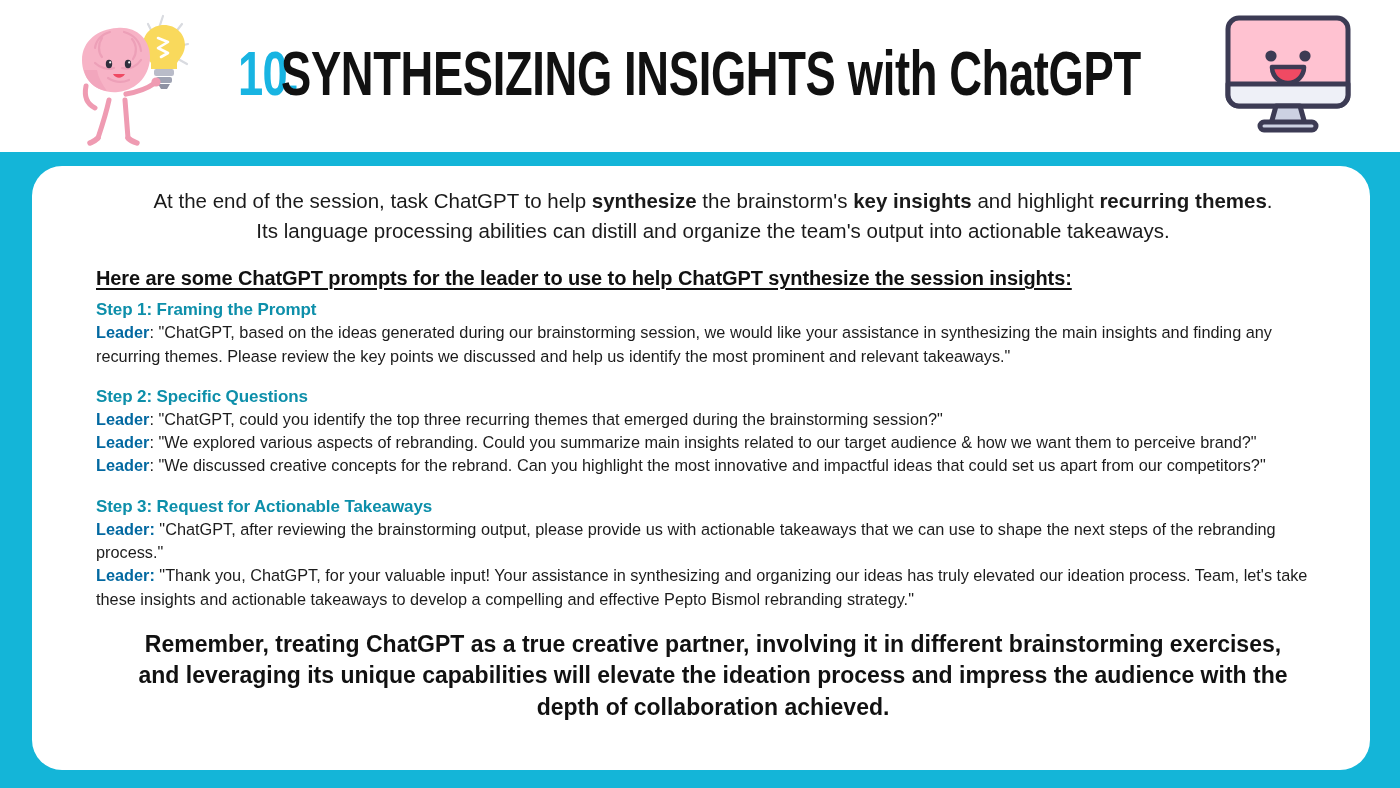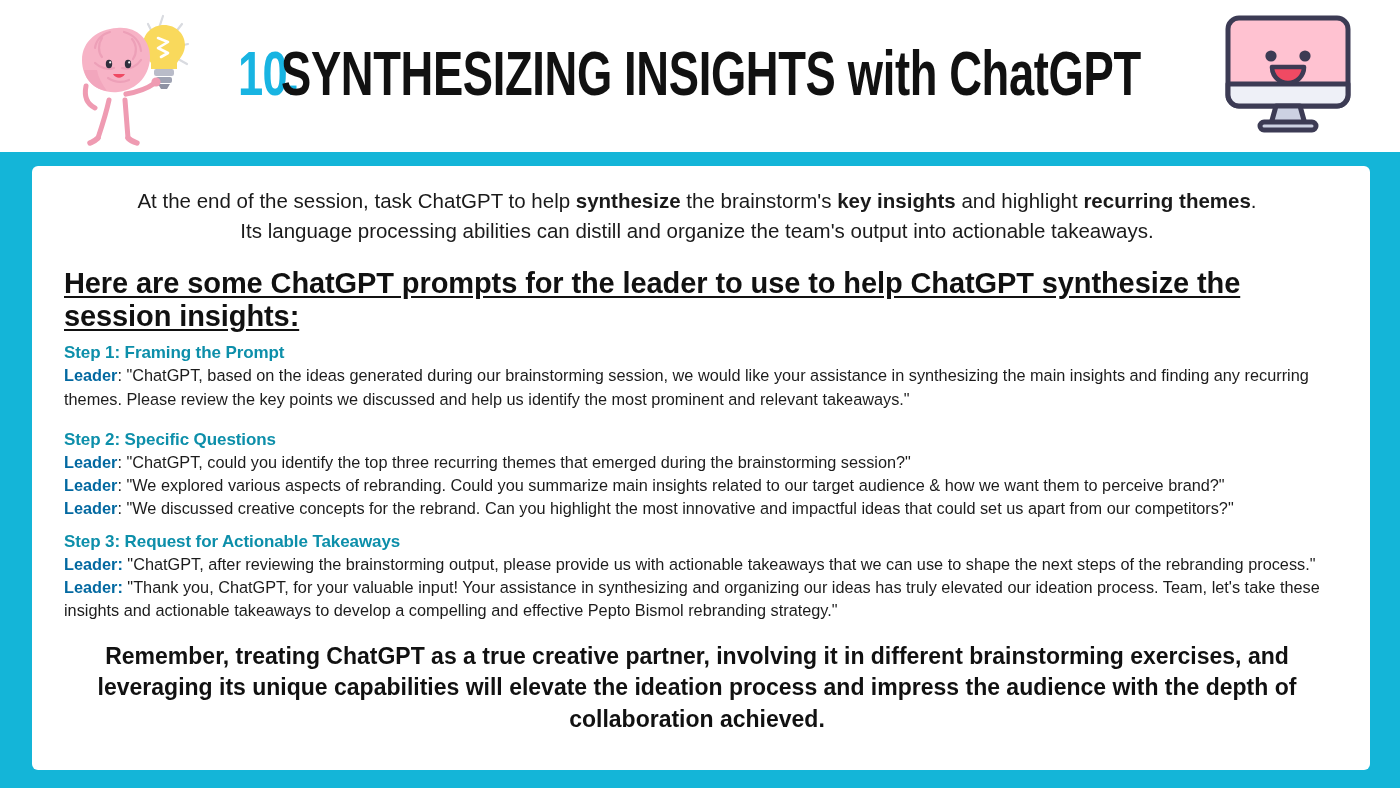--- a/index.html
+++ b/index.html
@@ -102,59 +102,59 @@
   }
 
   
   .card {
     position: absolute;
     left: 32px;
     top: 166px;
     width: 1338px;
     height: 604px;
     background: #ffffff;
-    border-radius: 6px;
+    border-radius: 30px;
     box-sizing: border-box;
-    padding: 12px 40px 0 32px;
+    padding: 12px 40px 0 64px;
     overflow: hidden;
   }
 
   .intro {
     font-family: "Liberation Sans", sans-serif;
     font-size: 20.5px;
     line-height: 1.45;
     color: #1a1a1a;
     text-align: center;
     margin: 8px 0 0 0;
     padding: 0 18px;
   }
   .intro b { font-weight: 700; }
 
   .section-head {
     font-family: "Liberation Sans", sans-serif;
-    font-size: 29px;
+    font-size: 20px;
     font-weight: 700;
     color: #111111;
     text-decoration: underline;
     text-underline-offset: 3px;
     margin: 22px 0 10px 0;
     letter-spacing: -0.1px;
   }
 
   .step-title {
     font-family: "Liberation Sans", sans-serif;
     font-size: 17px;
     font-weight: 700;
     color: #0d8faa;
     margin: 0 0 1px 0;
     letter-spacing: -0.1px;
   }
 
   .step-title.s2 { margin-top: 19px; }
-  .step-title.s3 { margin-top: 12px; }
+  .step-title.s3 { margin-top: 20px; }
   .step-title.s4 { margin-top: 19px; }
 
   .body-line {
     font-family: "Liberation Sans", sans-serif;
     font-size: 16.3px;
     line-height: 1.42;
     color: #1c1c1c;
     margin: 0 0 0 0;
   }
   .body-line .lead {

